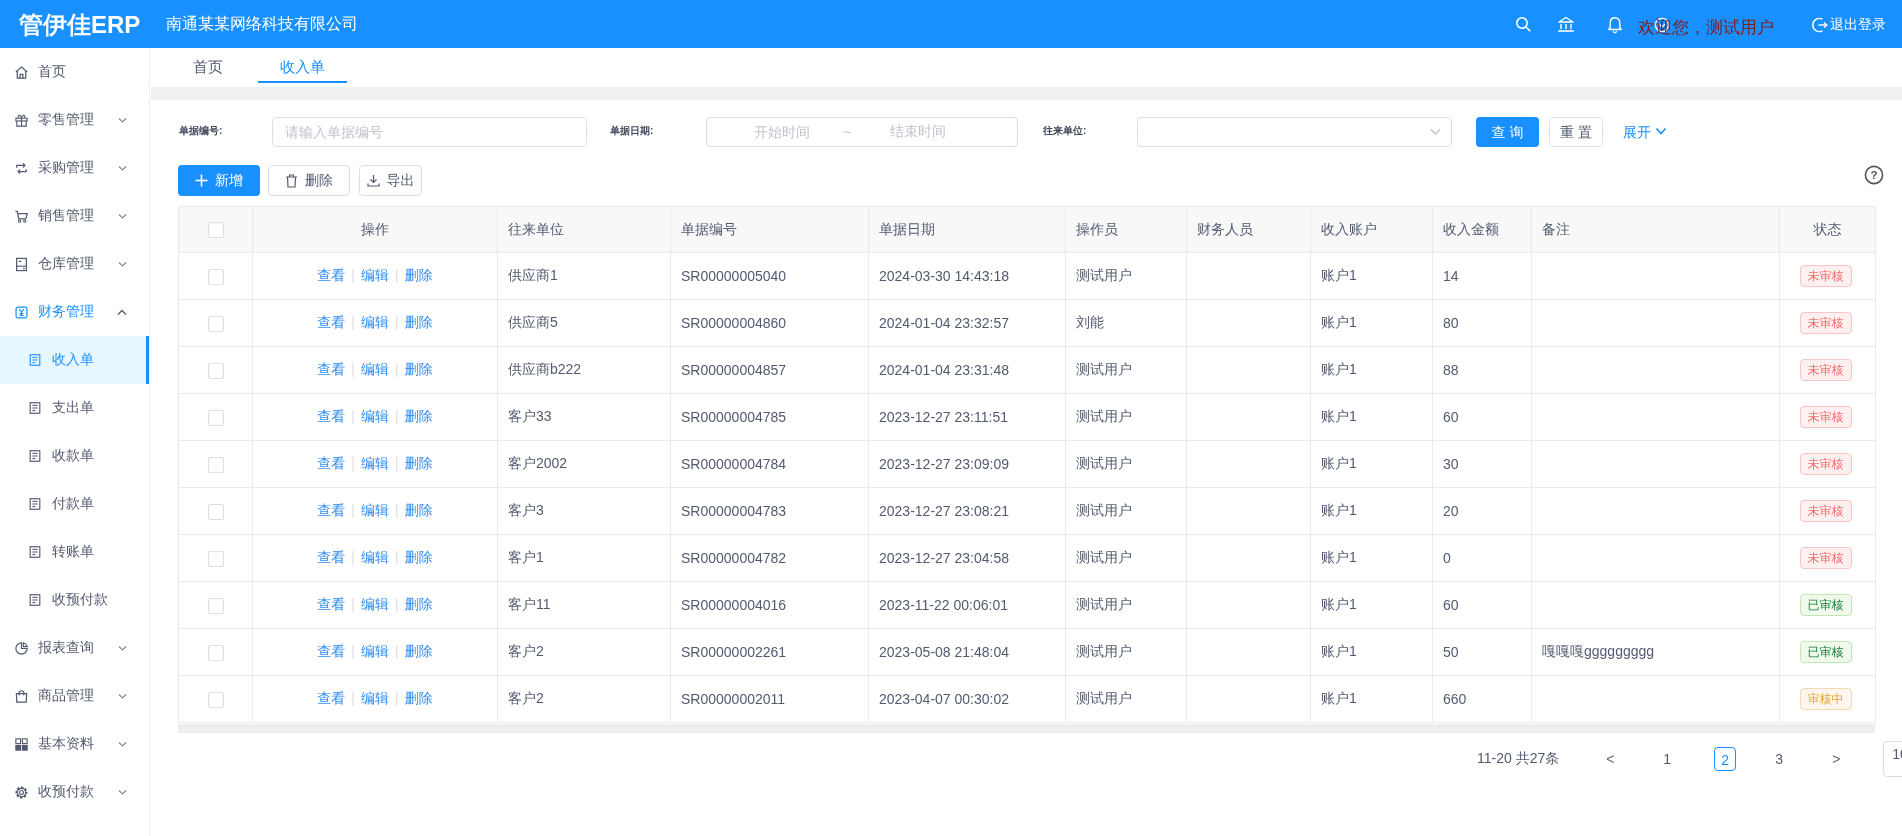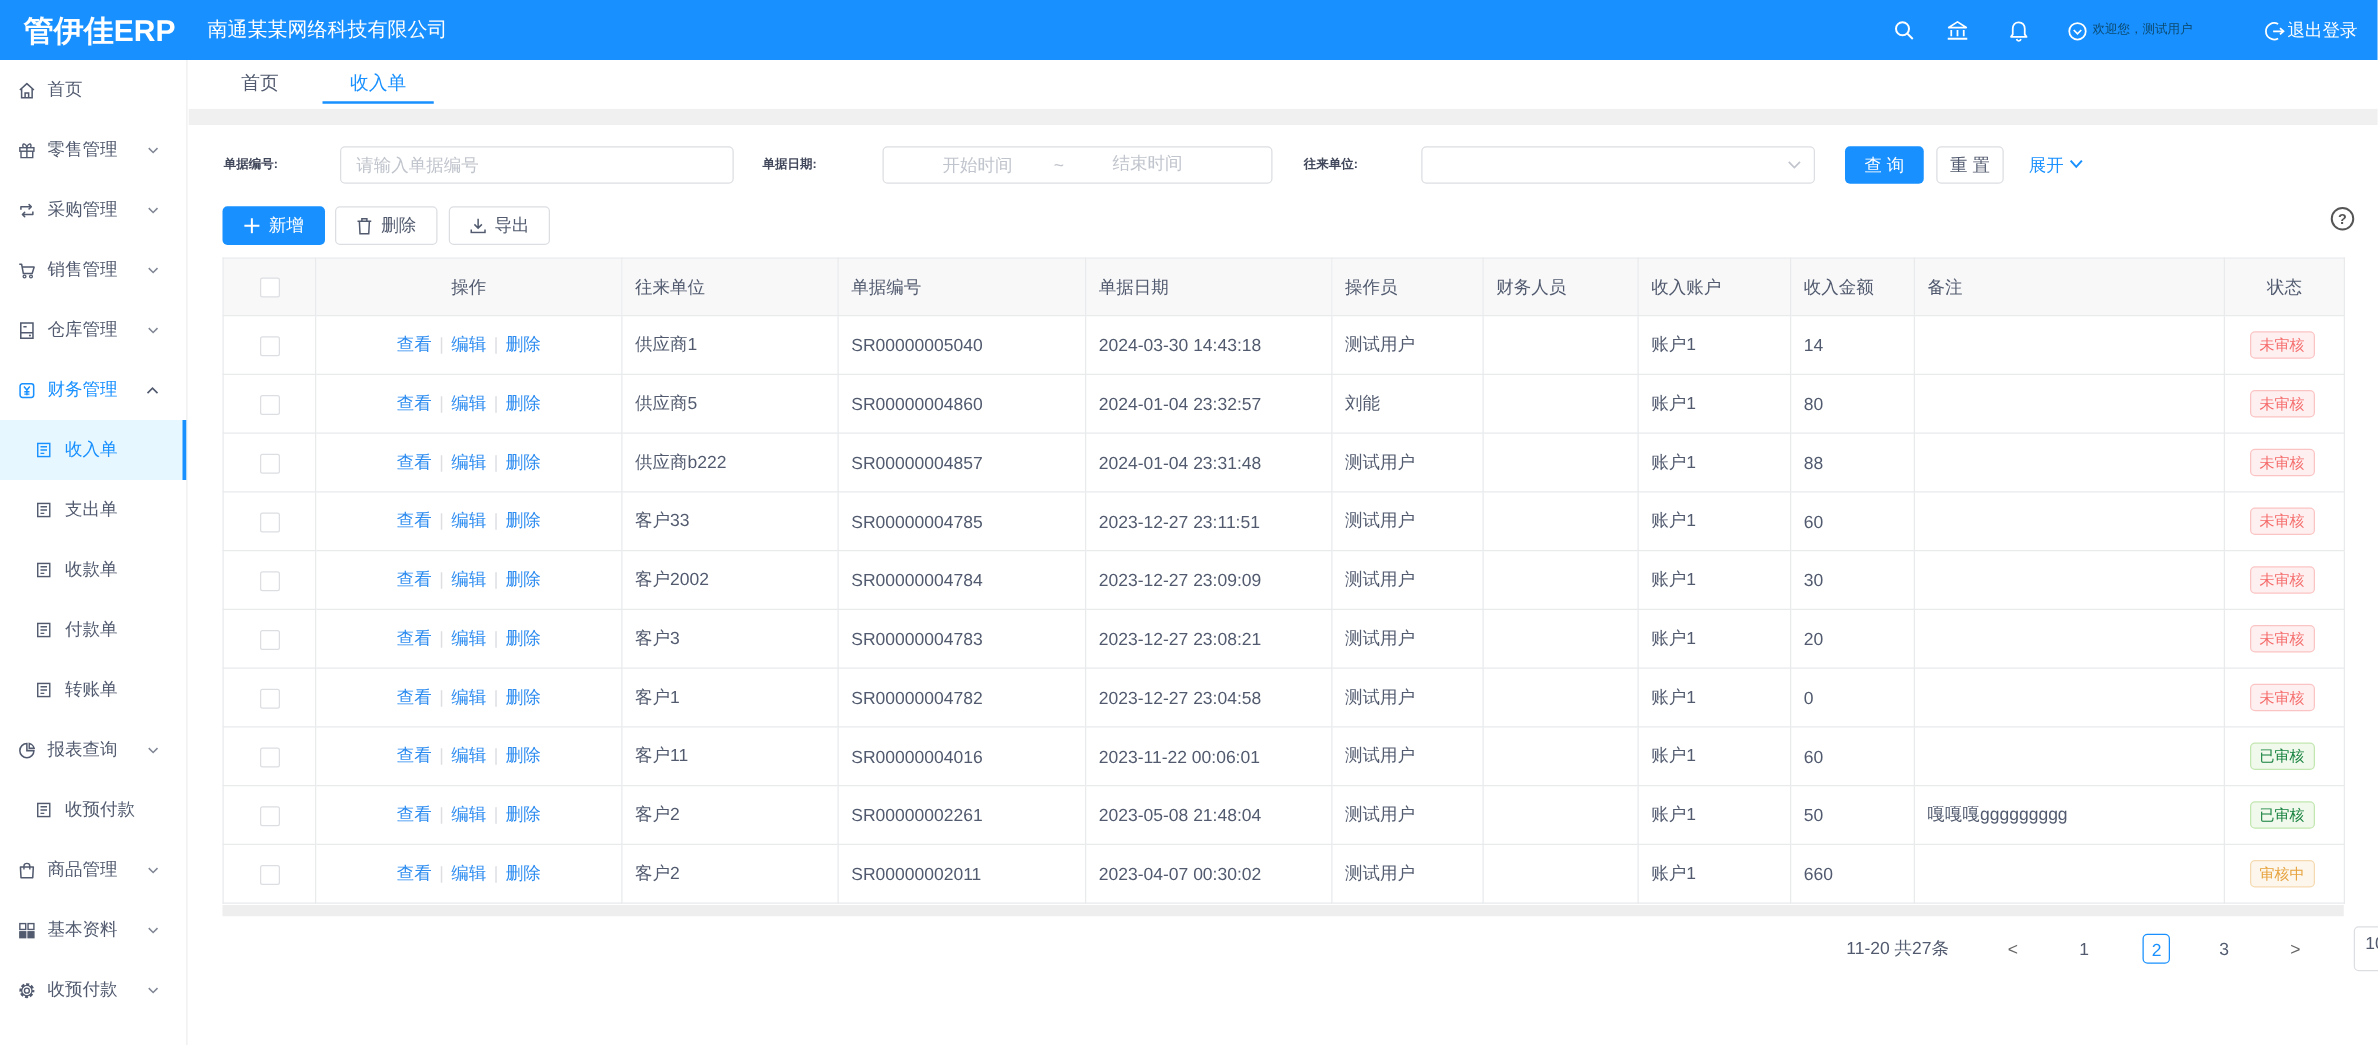--- a/index.html
+++ b/index.html
@@ -4,21 +4,21 @@
 <style>
 * { margin:0; padding:0; box-sizing:border-box; }
 html,body { width:1902px; height:836px; overflow:hidden; background:#fff;
   font-family:"Liberation Sans",sans-serif; }
 
 
 #topbar { position:absolute; left:0; top:0; width:1902px; height:48px; background:#1890ff; }
 #logo { position:absolute; left:19px; top:9px; color:#fff; font-size:24px; font-weight:bold; }
 #company { position:absolute; left:166px; top:14px; color:#fff; font-size:16px; }
 .hicon { position:absolute; top:16px; color:#fff; }
-#welcome { position:absolute; left:1674px; top:16px; color:#0c4a6e; font-size:10px; }
+#welcome { position:absolute; left:1638px; top:16px; color:#7f1d1d; font-size:17px; }
 #logouttx { position:absolute; left:1830px; top:16px; color:#fff; font-size:14px; }
 #scrollthumb { position:absolute; left:0; top:48px; width:5px; height:25px; background:#1890ff; }
 
 
 #sidebar { position:absolute; left:0; top:48px; width:150px; height:788px; background:#fff; border-right:1px solid #eee; }
 .mitem { position:relative; height:48px; display:flex; align-items:center; color:#515a6e; font-size:14px; }
 .mitem .mic { margin-left:14px; width:15px; height:15px; flex:none; }
 .mitem .mtx { margin-left:9px; white-space:nowrap; }
 .mitem .chev { position:absolute; right:22px; top:21px; }
 .sub .mic { margin-left:28px; width:14px; height:14px; }
@@ -216,38 +216,38 @@
     </div>
   <div class="mitem sub">
       <svg class="mic" viewBox="0 0 16 16">
         <rect x="2.5" y="2" width="11" height="12" fill="none" stroke="#515a6e" stroke-width="1.3"></rect>
         <line x1="5" y1="5" x2="11" y2="5" stroke="#515a6e" stroke-width="1.2"></line>
         <line x1="5" y1="8" x2="11" y2="8" stroke="#515a6e" stroke-width="1.2"></line>
         <line x1="5" y1="11" x2="8.5" y2="11" stroke="#515a6e" stroke-width="1.2"></line>
       </svg>
       <span class="mtx">转账单</span>
     </div>
-  <div class="mitem">
-      <svg class="mic" viewBox="0 0 16 16">
-        <path d="M8 2 A6 6 0 1 0 14 8 L8 8 Z" fill="none" stroke="#515a6e" stroke-width="1.3"></path>
-        <path d="M10 1.8 A6 6 0 0 1 14.2 6 L10 6 Z" fill="none" stroke="#515a6e" stroke-width="1.2"></path>
-      </svg>
-      <span class="mtx">报表查询</span>
-      <svg class="chev" width="9" height="7" viewBox="0 0 9 7">
-        <path d="M1 1.5 L4.5 5 L8 1.5" fill="none" stroke="#808695" stroke-width="1.2"></path>
-      </svg>
-    </div>
   <div class="mitem sub">
       <svg class="mic" viewBox="0 0 16 16">
         <rect x="2.5" y="2" width="11" height="12" fill="none" stroke="#515a6e" stroke-width="1.3"></rect>
         <line x1="5" y1="5" x2="11" y2="5" stroke="#515a6e" stroke-width="1.2"></line>
         <line x1="5" y1="8" x2="11" y2="8" stroke="#515a6e" stroke-width="1.2"></line>
         <line x1="5" y1="11" x2="8.5" y2="11" stroke="#515a6e" stroke-width="1.2"></line>
       </svg>
       <span class="mtx">收预付款</span>
+    </div>
+  <div class="mitem">
+      <svg class="mic" viewBox="0 0 16 16">
+        <path d="M8 2 A6 6 0 1 0 14 8 L8 8 Z" fill="none" stroke="#515a6e" stroke-width="1.3"></path>
+        <path d="M10 1.8 A6 6 0 0 1 14.2 6 L10 6 Z" fill="none" stroke="#515a6e" stroke-width="1.2"></path>
+      </svg>
+      <span class="mtx">报表查询</span>
+      <svg class="chev" width="9" height="7" viewBox="0 0 9 7">
+        <path d="M1 1.5 L4.5 5 L8 1.5" fill="none" stroke="#808695" stroke-width="1.2"></path>
+      </svg>
     </div>
   <div class="mitem">
       <svg class="mic" viewBox="0 0 16 16">
         <path d="M2.5 5 L13.5 5 L13 14 L3 14 Z" fill="none" stroke="#515a6e" stroke-width="1.3" stroke-linejoin="round"></path>
         <path d="M5.5 7 L5.5 4 C5.5 2.5 6.5 1.8 8 1.8 C9.5 1.8 10.5 2.5 10.5 4 L10.5 7" fill="none" stroke="#515a6e" stroke-width="1.2"></path>
       </svg>
       <span class="mtx">商品管理</span>
       <svg class="chev" width="9" height="7" viewBox="0 0 9 7">
         <path d="M1 1.5 L4.5 5 L8 1.5" fill="none" stroke="#808695" stroke-width="1.2"></path>
       </svg>
@@ -303,21 +303,21 @@
       <path d="M1.5 1.5 L6 6.5 L10.5 1.5" fill="none" stroke="#1890ff" stroke-width="1.6"></path>
     </svg></div>
 
 <div class="abtn primary" style="left:178px; width:82px;"><svg width="13" height="13" viewBox="0 0 13 13" style="margin-right:7px;">
       <line x1="6.5" y1="0.5" x2="6.5" y2="12.5" stroke="#fff" stroke-width="1.6"></line>
       <line x1="0.5" y1="6.5" x2="12.5" y2="6.5" stroke="#fff" stroke-width="1.6"></line>
     </svg>新增</div>
 <div class="abtn plain" style="left:268px; width:82px;"><svg width="13" height="14" viewBox="0 0 13 14" style="margin-right:7px;">
       <path d="M1 3 L12 3 M4.5 3 L4.5 1 L8.5 1 L8.5 3 M2.5 3 L3 13 L10 13 L10.5 3" fill="none" stroke="#515a6e" stroke-width="1.2"></path>
     </svg>删除</div>
-<div class="abtn plain" style="left:359px; width:81px;"><svg width="13" height="13" viewBox="0 0 13 13" style="margin-right:7px;">
+<div class="abtn plain" style="left:359px; width:63px;"><svg width="13" height="13" viewBox="0 0 13 13" style="margin-right:7px;">
       <path d="M6.5 1 L6.5 8 M3.5 5.5 L6.5 8.5 L9.5 5.5" fill="none" stroke="#515a6e" stroke-width="1.2"></path>
       <path d="M1 9.5 L1 12 L12 12 L12 9.5" fill="none" stroke="#515a6e" stroke-width="1.2"></path>
     </svg>导出</div>
 <svg style="position:absolute; left:1864px; top:165px;" width="20" height="20" viewBox="0 0 20 20">
     <circle cx="10" cy="10" r="8.6" fill="none" stroke="#555" stroke-width="1.6"></circle>
     <text x="10" y="14.2" text-anchor="middle" font-size="11.5" font-weight="bold" fill="#555" font-family="Liberation Sans">?</text>
   </svg>
 
 <table id="tbl">
   <colgroup>

